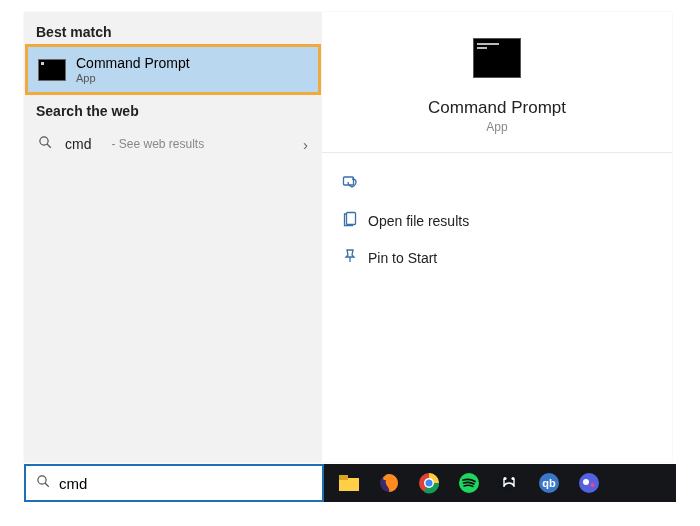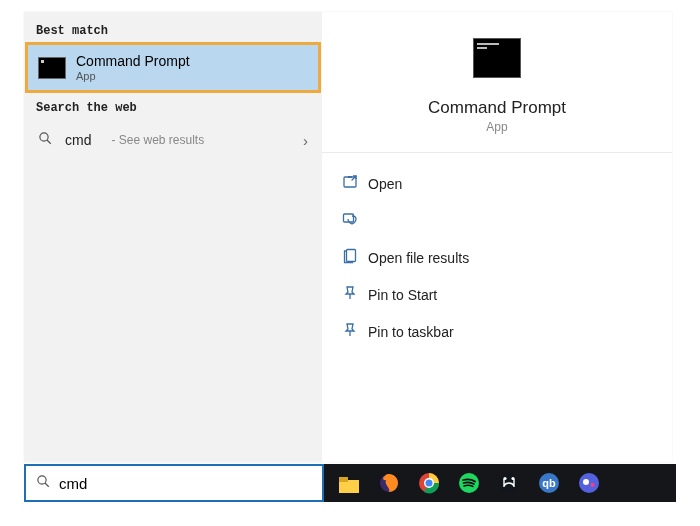--- a/index.html
+++ b/index.html
@@ -16,23 +16,22 @@
   .search-panel {
     position: absolute; left: 24px; top: 12px;
     width: 648px; height: 450px;
     background: #fff;
     display: flex;
     box-shadow: 0 0 1px rgba(0,0,0,.15);
   }
   .left-col { width: 298px; background: #f2f2f2; padding-top: 8px; }
   .right-col { flex: 1; background: #fff; }
   .section-label {
-    font-weight: 600; font-size: 12px; color: #222;
+    font-weight: 600; font-size: 14px; color: #222;
     padding: 4px 12px;
-    font-family: Liberation Mono, monospace;
   }
   .best-match-item {
     display: flex; align-items: center;
     padding: 8px 10px; margin: 0 1px;
     background: #b9d7ee;
     border: 3px solid #f0a93c;
     position: relative;
   }
   .cmd-small {
     width: 28px; height: 22px; background: #000;
@@ -85,21 +84,21 @@
     border:none; outline:none; font-size:15px; flex:1; background:transparent;
     font-family: inherit; color:#000;
   }
 
   
   .taskbar {
     position:absolute; left:324px; bottom:24px; right:24px;
     height:38px; background:#14161a; display:flex; align-items:center;
     padding-left:14px; gap:18px;
   }
-  .tb-icon { width:22px; height:22px; display:flex; align-items:flex-end; justify-content:center; }
+  .tb-icon { width:22px; height:22px; display:flex; align-items:center; justify-content:center; }
 
   .mag svg { width:15px; height:15px; stroke:#555; fill:none; stroke-width:1.6; }
 
 </style>
 </head>
 <body>
 
 <div class="container">
 
   <div class="search-panel">
@@ -134,31 +133,20 @@
       <div class="preview-top">
         <div class="cmd-big">
           <div class="bar b1"></div>
             <div class="bar b2"></div>
         </div>
         <div class="prev-title">Command Prompt</div>
         <div class="prev-sub">App</div>
       </div>
       <div class="actions">
 
-        <div class="action-row">
-          <span class="action-icon">
-            <svg class="svgicon" viewBox="0 0 16 16">
-                <rect x="2" y="3" width="12" height="10" rx="1"></rect>
-                <path d="M6 3 L10 3" stroke-width="2"></path>
-                <path d="M10 6 L14 2" stroke-linecap="round"></path>
-                <path d="M11 2 L14 2 L14 5"></path>
-              </svg>
-          </span>
-          <span>Open</span>
-        </div>
 
         <div class="action-row">
           <span class="action-icon">
             <svg class="svgicon" viewBox="0 0 16 16">
                 <rect x="1.5" y="3" width="10" height="8" rx="1"></rect>
                 <path d="M10 5 C10 5 14 5 14 8 C14 11 10 13 10 13 C10 13 6 11 6 8"></path>
               </svg>
           </span>
         </div>
 
@@ -175,29 +163,20 @@
         <div class="action-row">
           <span class="action-icon">
             <svg class="svgicon" viewBox="0 0 16 16">
                 <path d="M5 2 L11 2 L10 7 L12 9 L4 9 L6 7 Z"></path>
                 <line x1="8" y1="9" x2="8" y2="14"></line>
               </svg>
           </span>
           <span>Pin to Start</span>
         </div>
 
-        <div class="action-row">
-          <span class="action-icon">
-            <svg class="svgicon" viewBox="0 0 16 16">
-                <path d="M5 2 L11 2 L10 7 L12 9 L4 9 L6 7 Z"></path>
-                <line x1="8" y1="9" x2="8" y2="14"></line>
-              </svg>
-          </span>
-          <span>Pin to taskbar</span>
-        </div>
 
       </div>
     </div>
   </div>
 
   <div class="search-box">
     <span class="mag">
       <svg viewBox="0 0 20 20">
           <circle cx="8" cy="8" r="5.5"></circle>
           <line x1="12" y1="12" x2="17" y2="17"></line>

